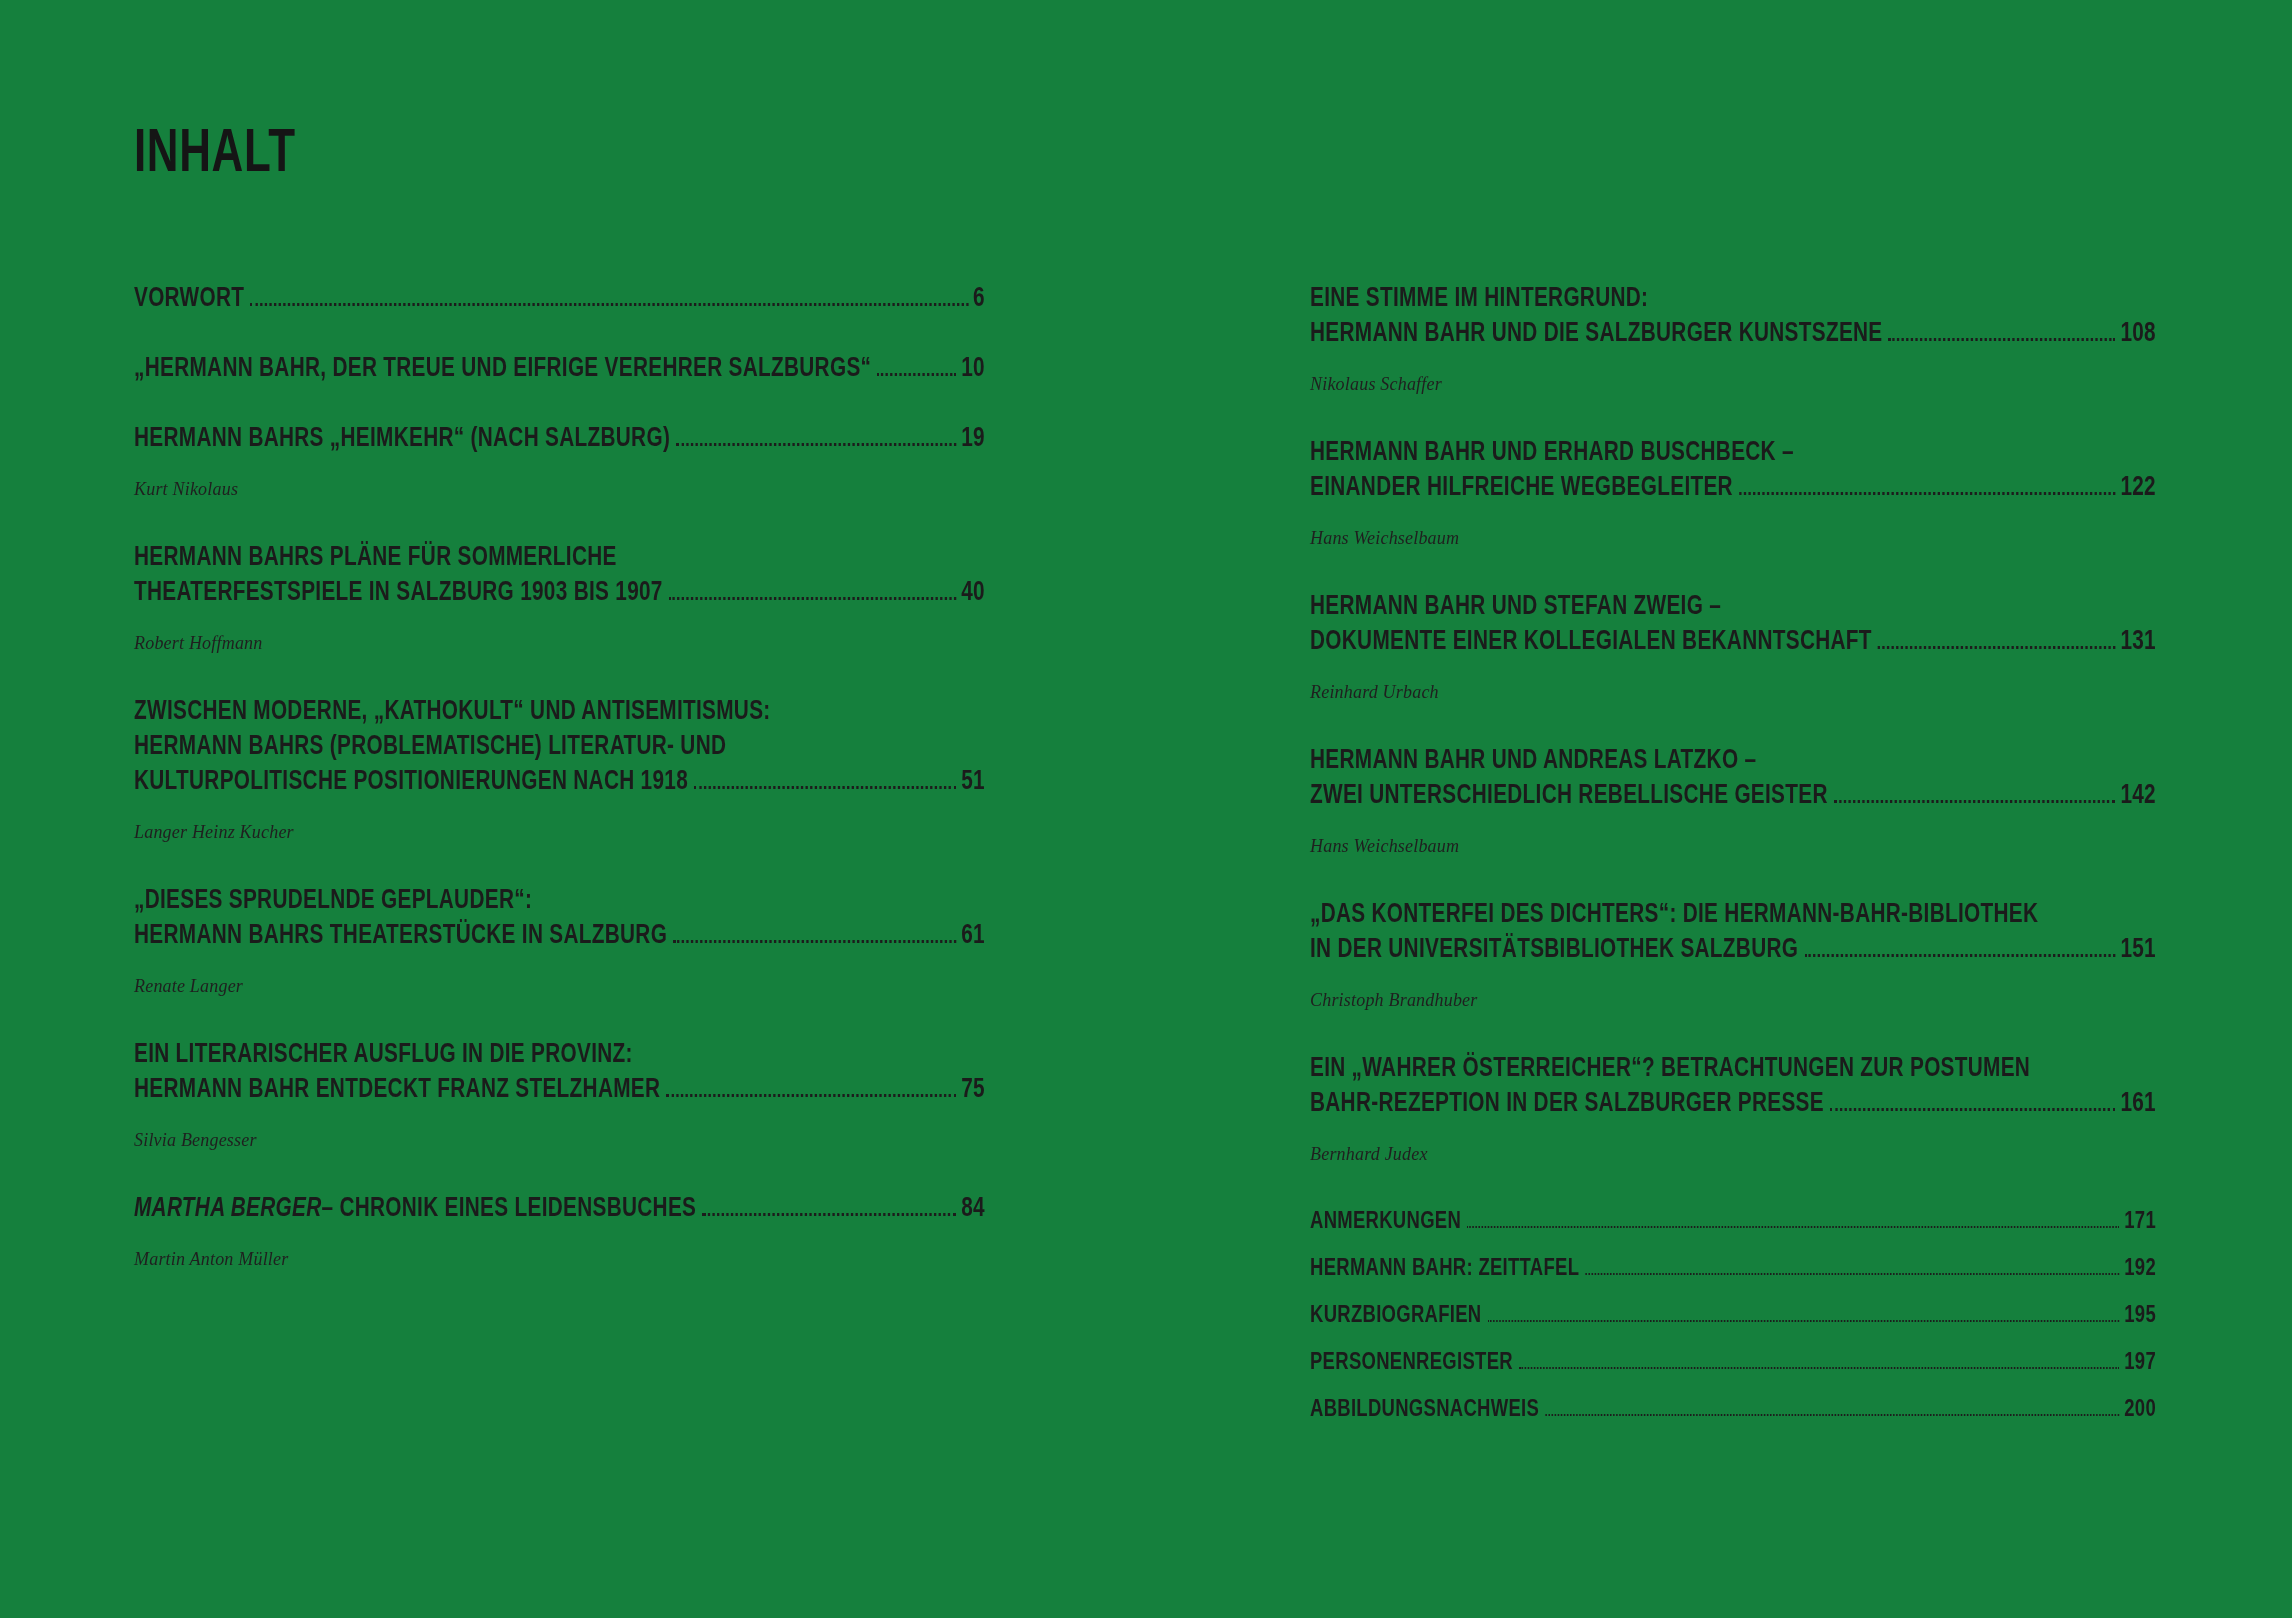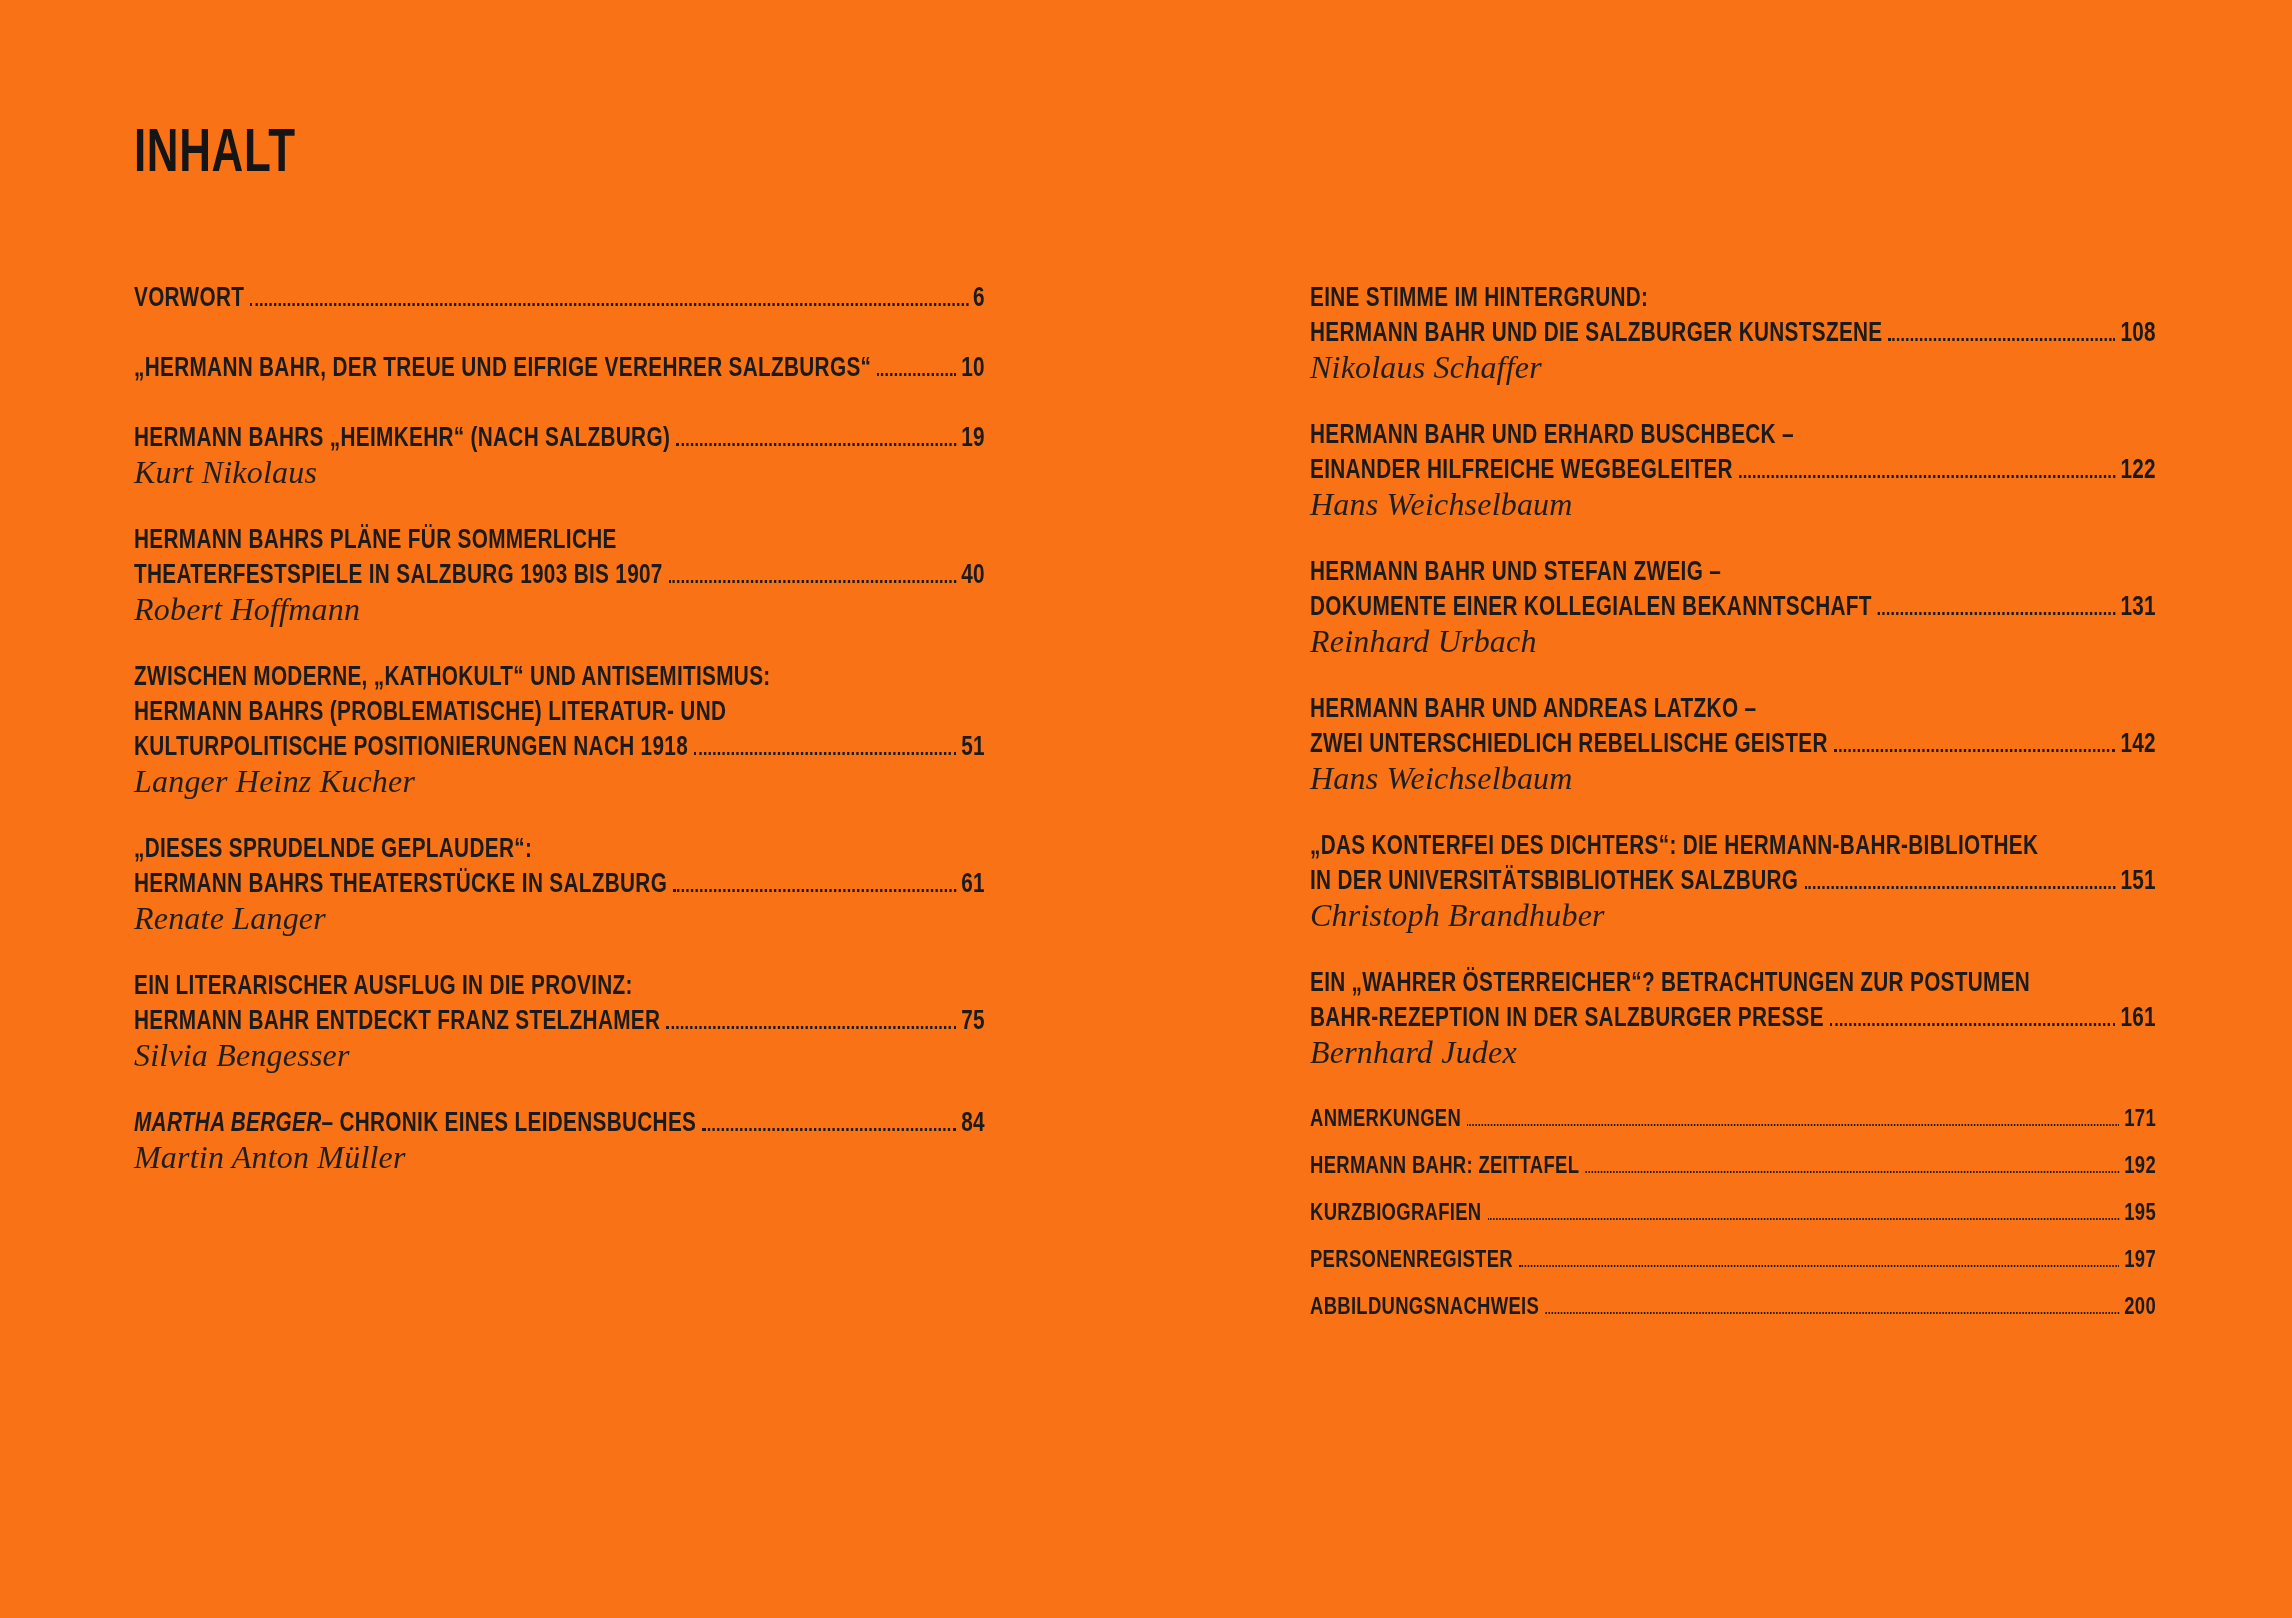--- a/index.html
+++ b/index.html
@@ -4,21 +4,21 @@
 <style>
   html, body {
     margin: 0;
     padding: 0;
     background: #ffffff;
   }
   .page {
     position: relative;
     width: 2293px;
     height: 1618px;
-    background: #f97316;
+    background: #15803d;
     color: #1b1b1b;
     font-family: "Liberation Sans", sans-serif;
     overflow: hidden;
   }
   .page-title {
     position: absolute;
     left: 134px;
     top: 115px;
     margin: 0;
     font-size: 61px;
@@ -62,23 +62,23 @@
     margin: 0 6.3px 0 8px;
   }
   .pagenum {
     font-size: 27px;
     font-weight: 700;
     letter-spacing: 0.4px;
   }
   .author {
     font-family: "Liberation Serif", serif;
     font-style: italic;
-    font-size: 32px;
+    font-size: 18px;
     line-height: 30px;
-    margin-top: 2px;
+    margin-top: 19px;
     color: #1f1f1f;
     letter-spacing: 0.2px;
   }
   .backmatter { margin-top: 29px; }
   .bm-row {
     display: flex;
     align-items: baseline;
     font-size: 24px;
     font-weight: 700;
     line-height: 32px;

